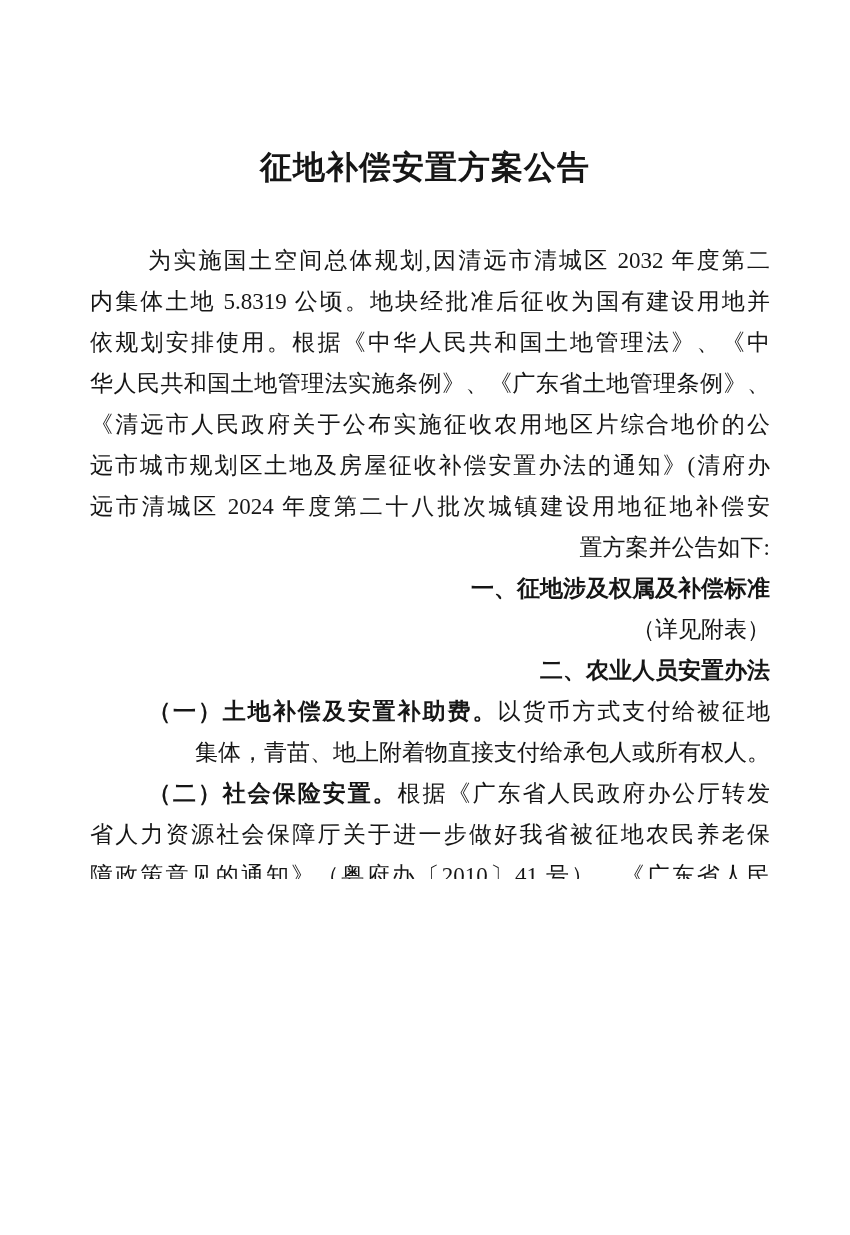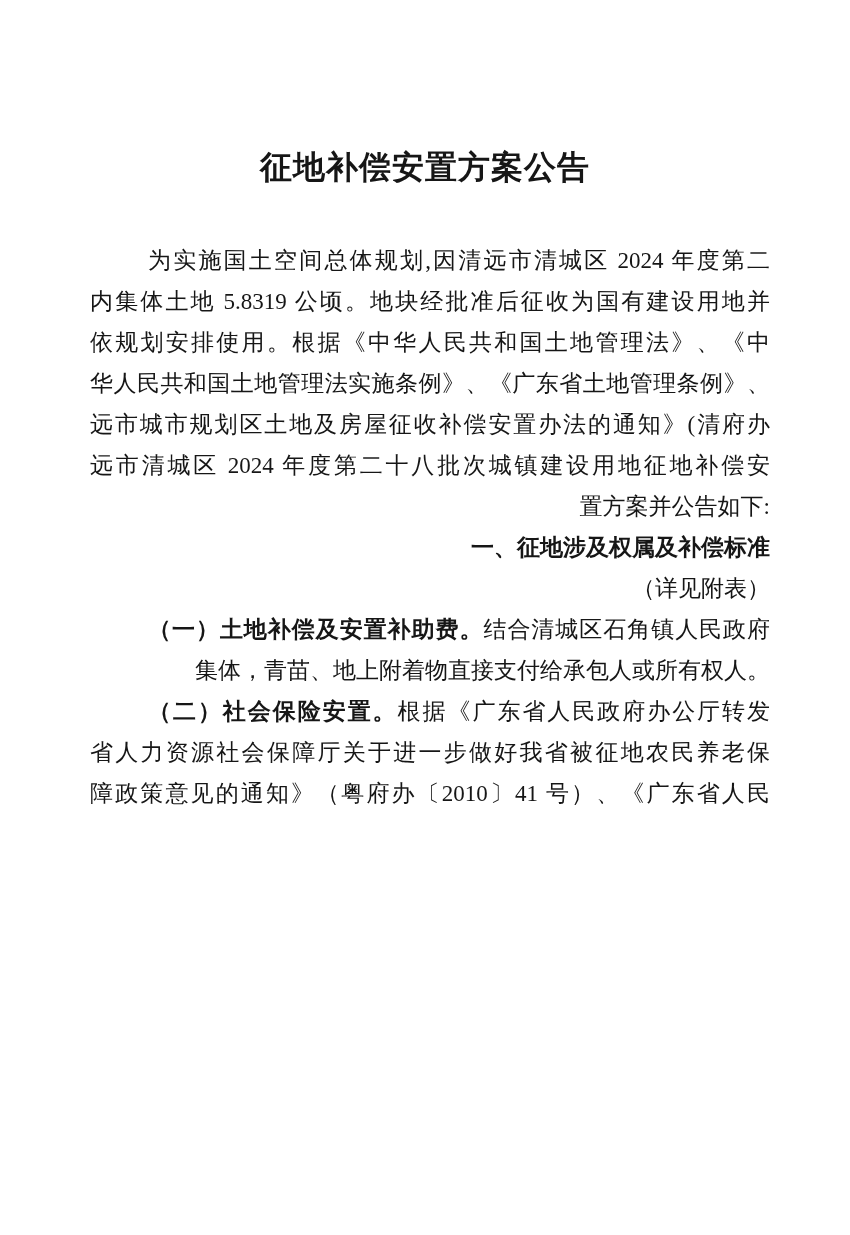--- a/index.html
+++ b/index.html
@@ -53,30 +53,32 @@
   }
 </style>
 </head>
 <body>
 
 <div class="page">
 
   <div class="doc-title">征地补偿安置方案公告</div>
 
   <div class="doc-body">
-    <div class="ln fill ind"><b class="lead"></b><span>为实施国土空间总体规划,因清远市清城区 2024 年度第二</span></div>
+    <div class="ln fill ind"><b class="lead"></b><span>为实施国土空间总体规划,因清远市清城区 2032 年度第二</span></div>
     <div class="ln fill"><b class="lead"></b><span>内集体土地 5.8319 公顷。地块经批准后征收为国有建设用地并</span></div>
     <div class="ln fill"><b class="lead"></b><span>依规划安排使用。根据《中华人民共和国土地管理法》、《中</span></div>
     <div class="ln fill"><b class="lead"></b><span>华人民共和国土地管理法实施条例》、《广东省土地管理条例》、</span></div>
+    <div class="ln fill"><b class="lead"></b><span>《清远市人民政府关于公布实施征收农用地区片综合地价的公</span></div>
     <div class="ln fill"><b class="lead"></b><span>远市城市规划区土地及房屋征收补偿安置办法的通知》(清府办</span></div>
     <div class="ln fill"><b class="lead"></b><span>远市清城区 2024 年度第二十八批次城镇建设用地征地补偿安</span></div>
     <div class="ln"><b class="lead"></b><span>置方案并公告如下:</span></div>
     <div class="ln ind"><b class="lead">一、征地涉及权属及补偿标准</b><span></span></div>
     <div class="ln ind"><b class="lead"></b><span>（详见附表）</span></div>
-    <div class="ln fill ind"><b class="lead">（一）土地补偿及安置补助费。</b><span>结合清城区石角镇人民政府</span></div>
+    <div class="ln ind"><b class="lead">二、农业人员安置办法</b><span></span></div>
+    <div class="ln fill ind"><b class="lead">（一）土地补偿及安置补助费。</b><span>以货币方式支付给被征地</span></div>
     <div class="ln"><b class="lead"></b><span>集体，青苗、地上附着物直接支付给承包人或所有权人。</span></div>
     <div class="ln fill ind"><b class="lead">（二）社会保险安置。</b><span>根据《广东省人民政府办公厅转发</span></div>
     <div class="ln fill"><b class="lead"></b><span>省人力资源社会保障厅关于进一步做好我省被征地农民养老保</span></div>
     <div class="ln fill"><b class="lead"></b><span>障政策意见的通知》（粤府办〔2010〕41 号）、《广东省人民</span></div>
   </div>
 
   <div class="pagenum">– 1 –</div>
 
 </div>
 

